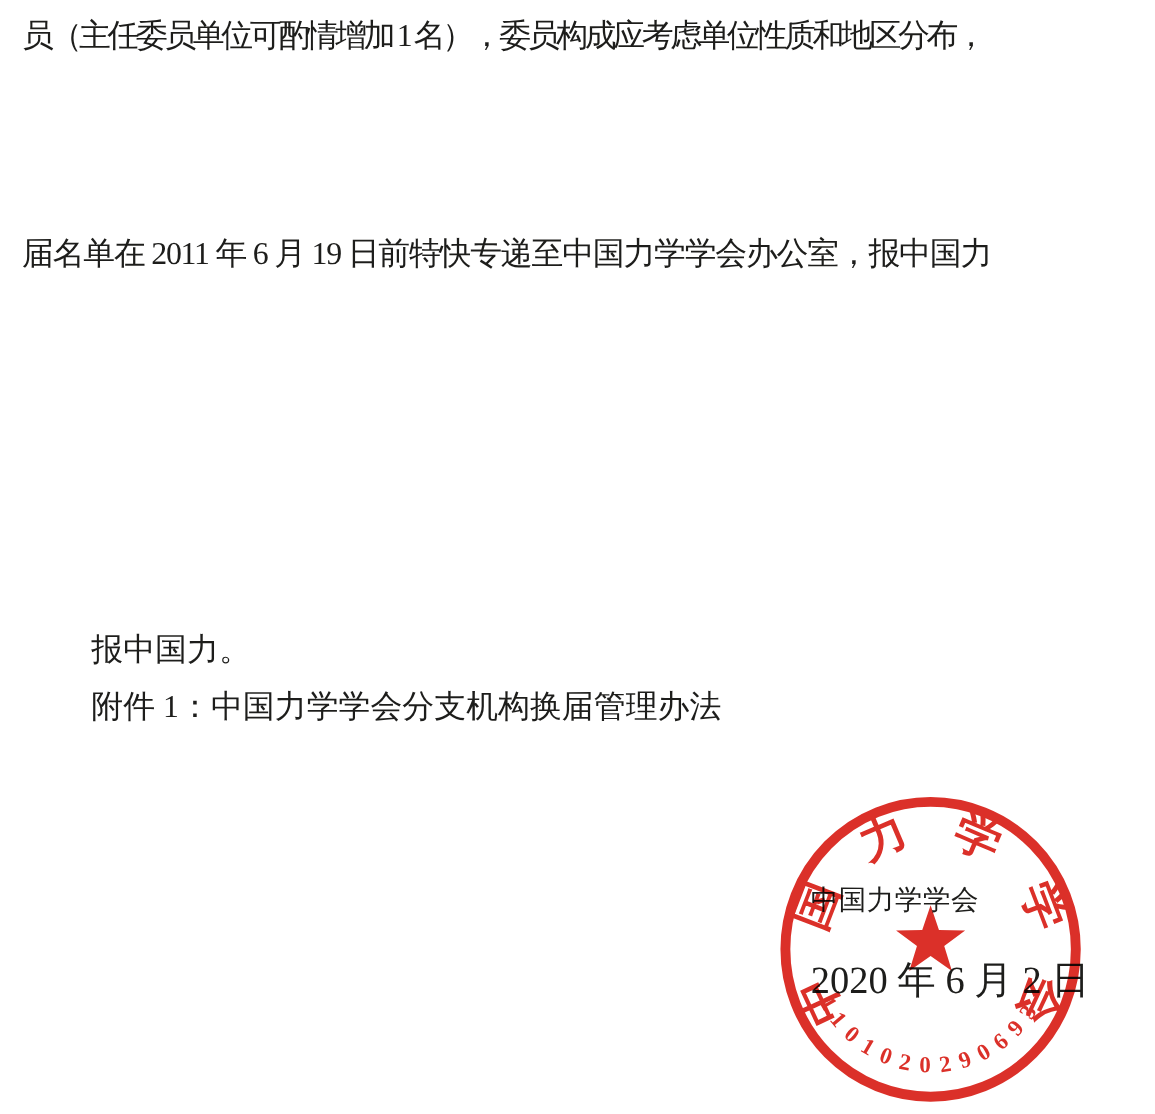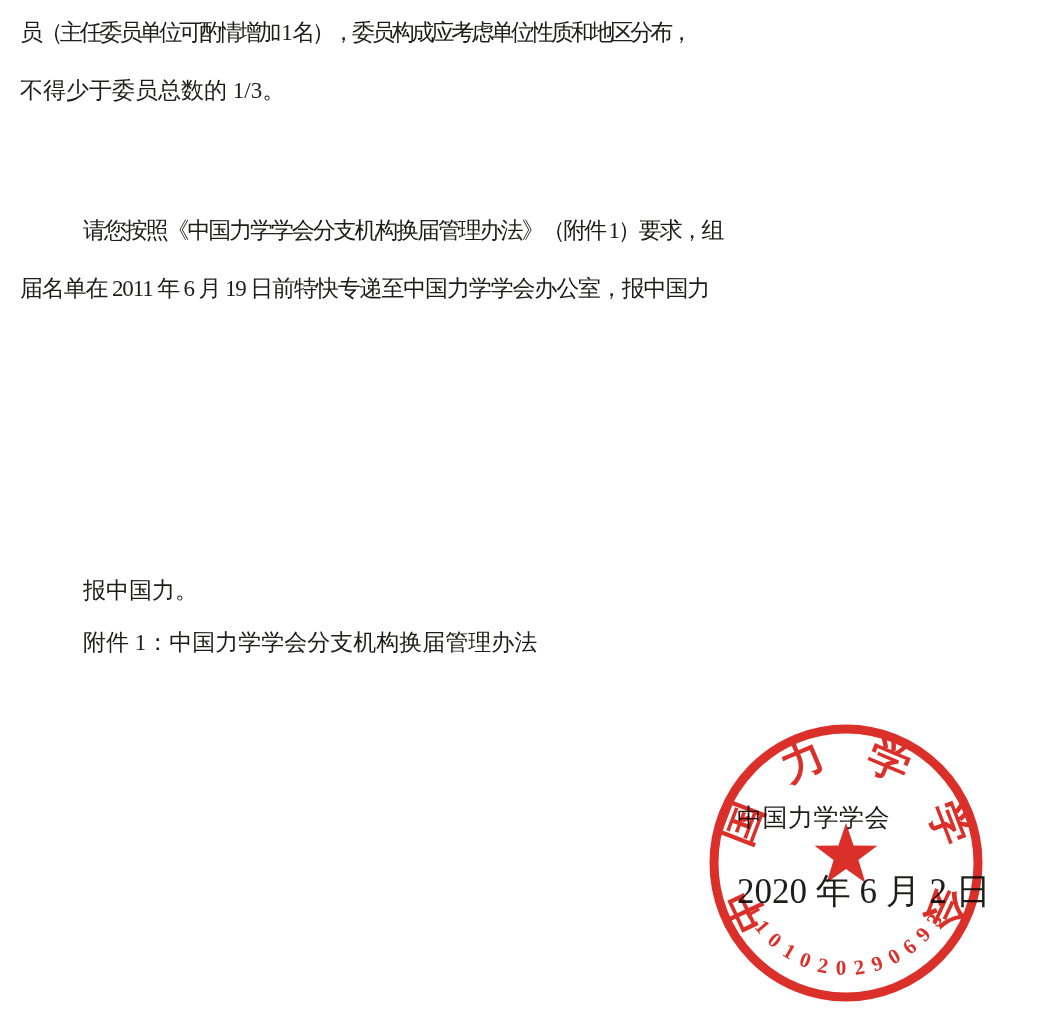--- a/index.html
+++ b/index.html
@@ -8,21 +8,21 @@
   }
   html,body{margin:0;padding:0;}
   body{
     width:1050px;height:1013px;position:relative;overflow:hidden;
     background:#ffffff;
     font-family:"Liberation Serif","DejaVu Serif",serif;
     color:var(--ink);
   }
   .textblock{
     position:absolute;left:20px;width:1012px;
-    font-size:23px;line-height:58px;
+    font-size:29px;line-height:58px;
   }
   .line{display:block;white-space:nowrap;overflow:visible;}
   .indent{text-indent:63px;}
   #para1{top:4px;}
   #para2{top:202px;}
   #notice{top:562px;}
   #attachment{top:614px;}
   .sig{
     position:absolute;left:737px;white-space:nowrap;
     color:var(--ink);
@@ -41,25 +41,23 @@
   .seal-num{font-size:21px;letter-spacing:9px;font-weight:bold;
     font-family:"DejaVu Sans","Liberation Sans",sans-serif;}
   .seal-ellipse{fill:none;stroke:var(--seal-red);stroke-width:9px;}
   .seal-star{fill:var(--seal-red);}
 </style>
 </head>
 <body style="background: rgb(255, 255, 255);">
 
 <div class="textblock" id="para1">
   <span class="line fill" style="letter-spacing: -3.11111px;">员（主任委员单位可酌情增加 1 名），委员构成应考虑单位性质和地区分布，</span>
-  <span class="line">不得少于委员总数的 1/3。</span>
 </div>
 
 <div class="textblock" id="para2">
-  <span class="line fill indent" style="letter-spacing: -2.125px;">请您按照《中国力学学会分支机构换届管理办法》（附件 1）要求，组</span>
   <span class="line fill" style="letter-spacing: -1.15px;">届名单在 2011 年 6 月 19 日前特快专递至中国力学学会办公室，报中国力</span>
 </div>
 
 <div class="textblock" id="notice">
   <span class="line indent">报中国力。</span>
 </div>
 
 <div class="textblock" id="attachment">
   <span class="line indent">附件 1：中国力学学会分支机构换届管理办法</span>
 </div>

